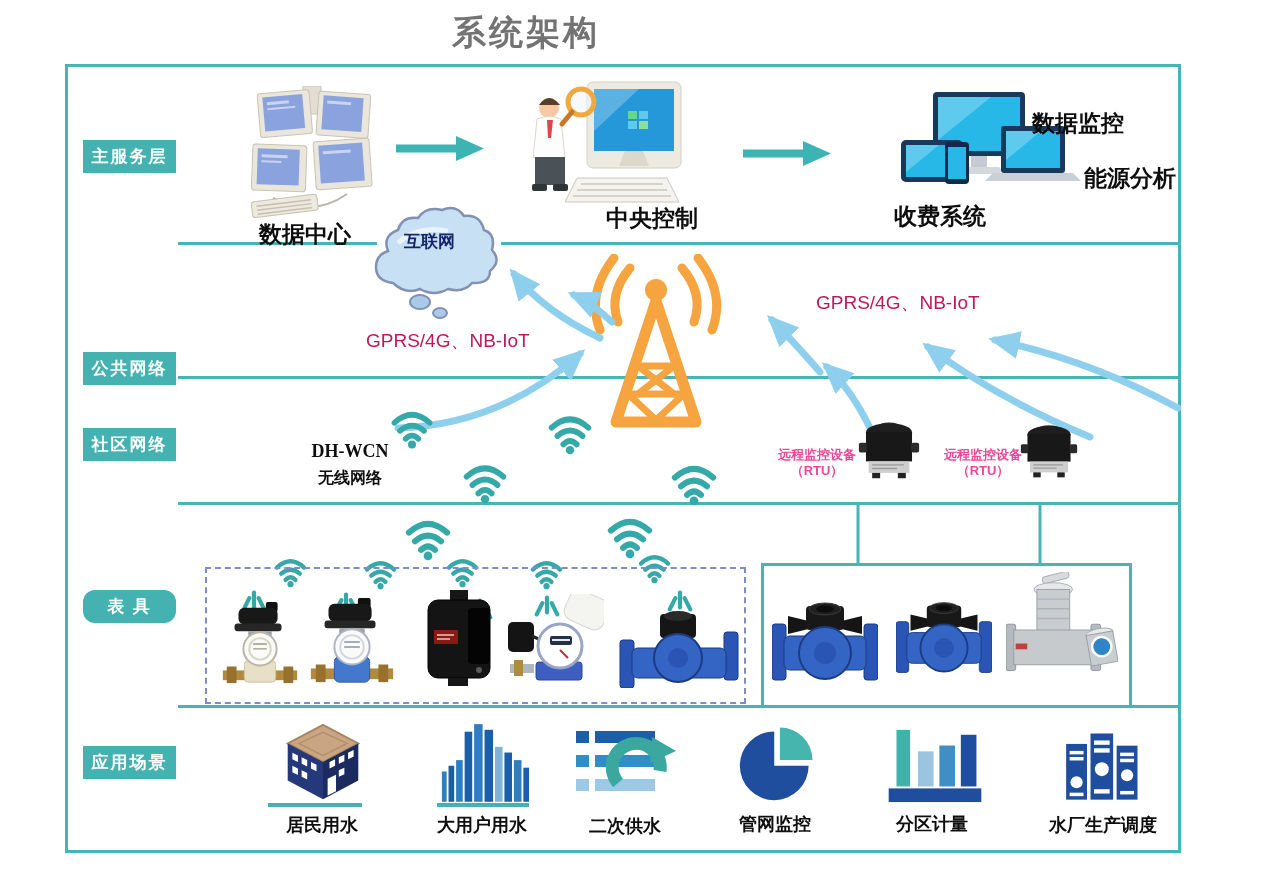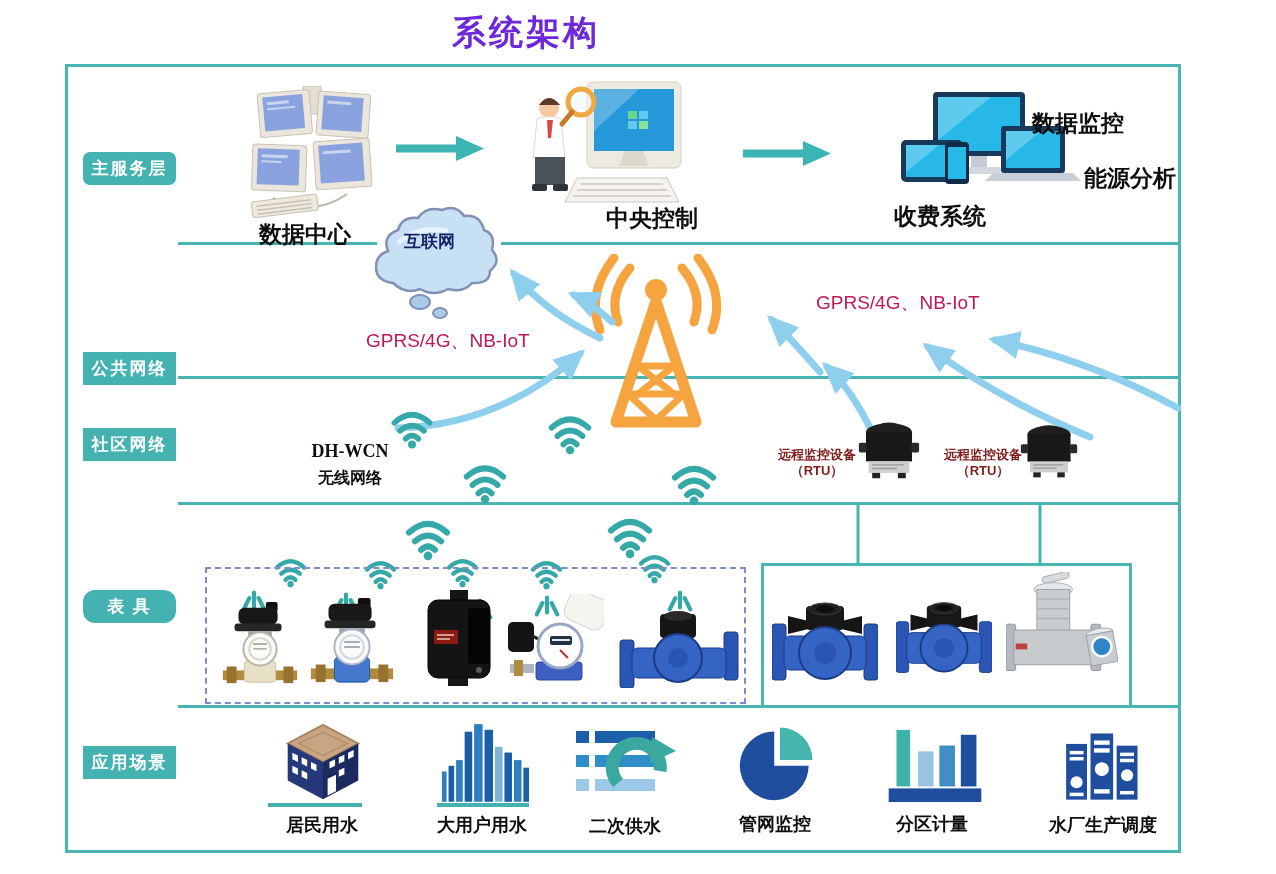--- a/index.html
+++ b/index.html
@@ -1,32 +1,32 @@
 <!DOCTYPE html>
 <html><head>
 <meta charset="utf-8">
 <style>
   html,body{margin:0;padding:0;background:#fff;}
   #canvas{position:relative;width:1276px;height:874px;background:#fff;
           font-family:"Liberation Sans",sans-serif;overflow:hidden;}
   .abs{position:absolute;}
   .title{position:absolute;left:0;top:10px;width:1052px;text-align:center;
-         font-size:34px;font-weight:700;color:#6d28d9;letter-spacing:3px;}
+         font-size:34px;font-weight:700;color:#737373;letter-spacing:3px;}
   .outer-frame{position:absolute;left:65px;top:64px;width:1110px;height:783px;
                border:3px solid #49B4B4;}
   .badge{position:absolute;left:83px;width:93px;height:33px;background:#45B2B2;
          color:#fff;font-size:17px;font-weight:700;display:flex;align-items:center;
          justify-content:center;letter-spacing:2px;}
   .hline{position:absolute;height:3px;background:#49B4B4;}
   .lbl{position:absolute;font-weight:700;color:#0e0e0e;font-size:23px;
        white-space:nowrap;text-align:center;}
   .gprs{position:absolute;font-size:19px;font-weight:400;color:#be185d;white-space:nowrap;}
   .dhwcn{position:absolute;font-family:"Liberation Serif",serif;font-weight:700;
          font-size:18px;color:#0e0e0e;text-align:center;}
-  .rtu-lbl{position:absolute;font-weight:700;color:#7f1d1d;font-size:13px;
+  .rtu-lbl{position:absolute;font-weight:700;color:#ec4899;font-size:13px;
            text-align:center;line-height:16px;white-space:nowrap;}
   .cloud-txt{position:absolute;font-weight:700;color:#16246A;font-size:17px;}
   .wifi{position:absolute;}
   .wifi path{fill:none;stroke:#35A8A8;stroke-width:7;stroke-linecap:round;}
   .burst{position:absolute;}
   .burst path{fill:none;stroke:#35A8A8;stroke-width:4.5;stroke-linecap:round;}
   .dashed-box{position:absolute;left:205px;top:567px;width:537px;height:133px;
               border:2px dashed #7F8CC9;}
   .solid-box{position:absolute;left:761px;top:563px;width:365px;height:139px;
              border:3px solid #49B4B4;}
@@ -43,21 +43,21 @@
   <div class="title">系统架构</div>
 
   <div class="outer-frame"></div>
 
   <div class="hline" style="left:178px;top:242px;width:199px;"></div>
   <div class="hline" style="left:501px;top:242px;width:679px;"></div>
   <div class="hline" style="left:178px;top:376px;width:1002px;"></div>
   <div class="hline" style="left:178px;top:502px;width:1002px;"></div>
   <div class="hline" style="left:178px;top:705px;width:1002px;"></div>
 
-  <div class="badge" style="top:152px;border-radius:7px;">主服务层</div>
+  <div class="badge" style="top:140px;">主服务层</div>
   <div class="badge" style="top:352px;">公共网络</div>
   <div class="badge" style="top:428px;">社区网络</div>
   <div class="badge" style="top:590px;border-radius:12px;">表 具</div>
   <div class="badge" style="top:746px;">应用场景</div>
 
   <svg class="abs" style="left:243px;top:86px;width:150px;height:138px;" viewBox="0 0 150 138">
     <rect x="60" y="0" width="18" height="28" fill="#E2DED2" stroke="#C9C3B4"></rect>
     <g transform="translate(14,8) rotate(-5)">
       <rect width="52" height="44" rx="3" fill="#EAE6DC" stroke="#C9C3B4"></rect>
       <rect x="5" y="4" width="40" height="34" fill="#8AA2DE"></rect>

